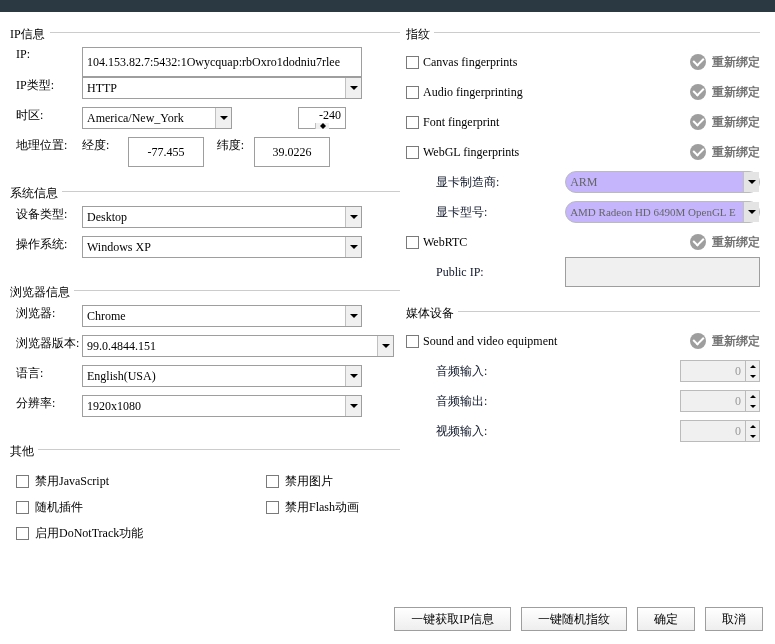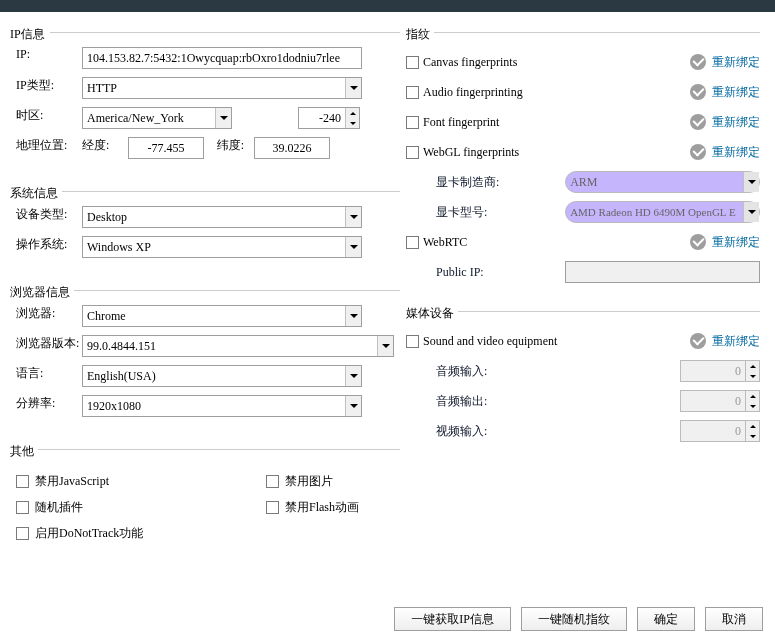--- a/index.html
+++ b/index.html
@@ -8,36 +8,36 @@
 .content { display: flex; padding: 8px 10px 0 10px; }
 .col-left { width: 390px; }
 .col-right { width: 360px; padding-left: 6px; }
 .section { position: relative; margin-bottom: 12px; padding-top: 6px; }
 .section-title { font-size: 12px; padding-bottom: 4px; }
 .section-line { position: absolute; top: 12px; height: 1px; background: #ccc; }
 .row { display: flex; align-items: flex-start; height: 30px; }
 .lbl { width: 72px; padding-left: 6px; color: #000; }
 .lbl-right { color: #0f172a; padding-left: 30px; width: 120px; }
 .lbl-check { margin-left: 4px; }
-.txt { height: 22px; border: 1px solid #9e9e9e; padding: 0 4px; font-family: inherit; font-size: 12px; background: #fff; }
+.txt { height: 30px; border: 1px solid #9e9e9e; padding: 0 4px; font-family: inherit; font-size: 12px; background: #fff; }
 .sel { height: 22px; border: 1px solid #9e9e9e; font-family: inherit; font-size: 12px; background: #fff; position: relative; display: flex; align-items: center; padding: 0 18px 0 4px; }
 .sel-arrow { position: absolute; right: 0; top: 0; width: 16px; height: 100%; border-left: 1px solid #c0c0c0; display: flex; align-items: center; justify-content: center; background: #f0f0f0; }
 .sel-arrow::after { content: ""; border-left: 4px solid transparent; border-right: 4px solid transparent; border-top: 4px solid #000; }
 .sel-disabled { background: #c4b5fd; color: #666; border-color: #bbb; border-radius: 11px; }
 .sel-disabled .sel-arrow { background: #e4e4e4; }
-.spinner { display: flex; align-items: center; height: 22px; border: 1px solid #9e9e9e; background: #fff; }
+.spinner { display: flex; align-items: center; height: 22px; border: 1px solid #9e9e9e; background: #fff; flex-direction: column; }
 .spinner input { border: none; height: 20px; text-align: right; padding-right: 4px; font-family: inherit; font-size: 12px; outline: none; }
 .spin-btns { width: 14px; height: 20px; border-left: 1px solid #c0c0c0; display: flex; flex-direction: column; }
 .spin-btns div { flex: 1; background: #f0f0f0; display: flex; align-items: center; justify-content: center; }
 .spin-btns div:first-child::after { content: ""; border-left: 3px solid transparent; border-right: 3px solid transparent; border-bottom: 3px solid #000; }
 .spin-btns div:last-child::after { content: ""; border-left: 3px solid transparent; border-right: 3px solid transparent; border-top: 3px solid #000; }
 .chk { width: 13px; height: 13px; border: 1px solid #7a7a7a; background: #fff; display: inline-block; flex-shrink: 0; }
 .chk-row { display: flex; align-items: center; height: 26px; }
 .chk-row .lbl-check { margin-left: 6px; }
-.rebind { display: flex; align-items: center; color: #0369a1; margin-left: auto; }
+.rebind { display: flex; align-items: center; color: #737373; margin-left: auto; font-weight: bold; }
 .check-icon { width: 16px; height: 16px; border-radius: 50%; background: #9e9e9e; display: flex; align-items: center; justify-content: center; margin-right: 6px; }
 .check-icon::after { content: ""; width: 5px; height: 8px; border: solid #fff; border-width: 0 2px 2px 0; transform: rotate(45deg) translate(-1px,-1px); }
 .fp-row { display: flex; align-items: center; height: 30px; }
 .media-input { width: 80px; height: 22px; border: 1px solid #bbb; background: #f0f0f0; text-align: right; padding-right: 18px; position: relative; display: flex; align-items: center; justify-content: flex-end; color: #999; }
 .media-input .spin-btns { position: absolute; right: 0; top: 0; height: 20px; border-left: 1px solid #bbb; }
 .footer { display: flex; justify-content: flex-end; padding: 8px 12px; gap: 10px; border-top: 1px solid #fff; margin-top: 40px; margin-left: 40px; }
 .btn { height: 24px; padding: 0 16px; border: 1px solid #9e9e9e; background: linear-gradient(#fff,#eee); font-family: inherit; font-size: 12px; cursor: pointer; }
 .other-grid { display: grid; grid-template-columns: 250px 200px; }
 </style>
 </head>

